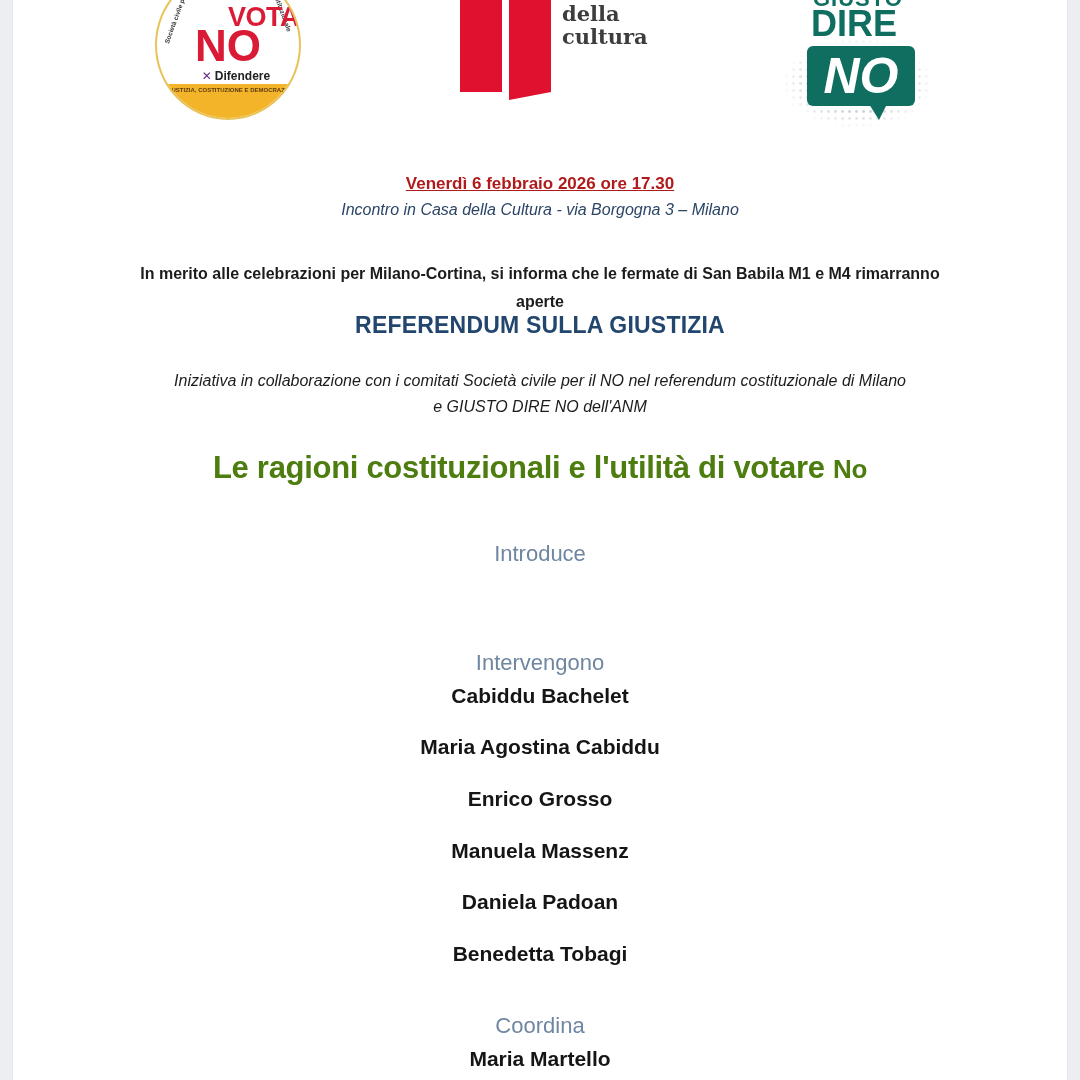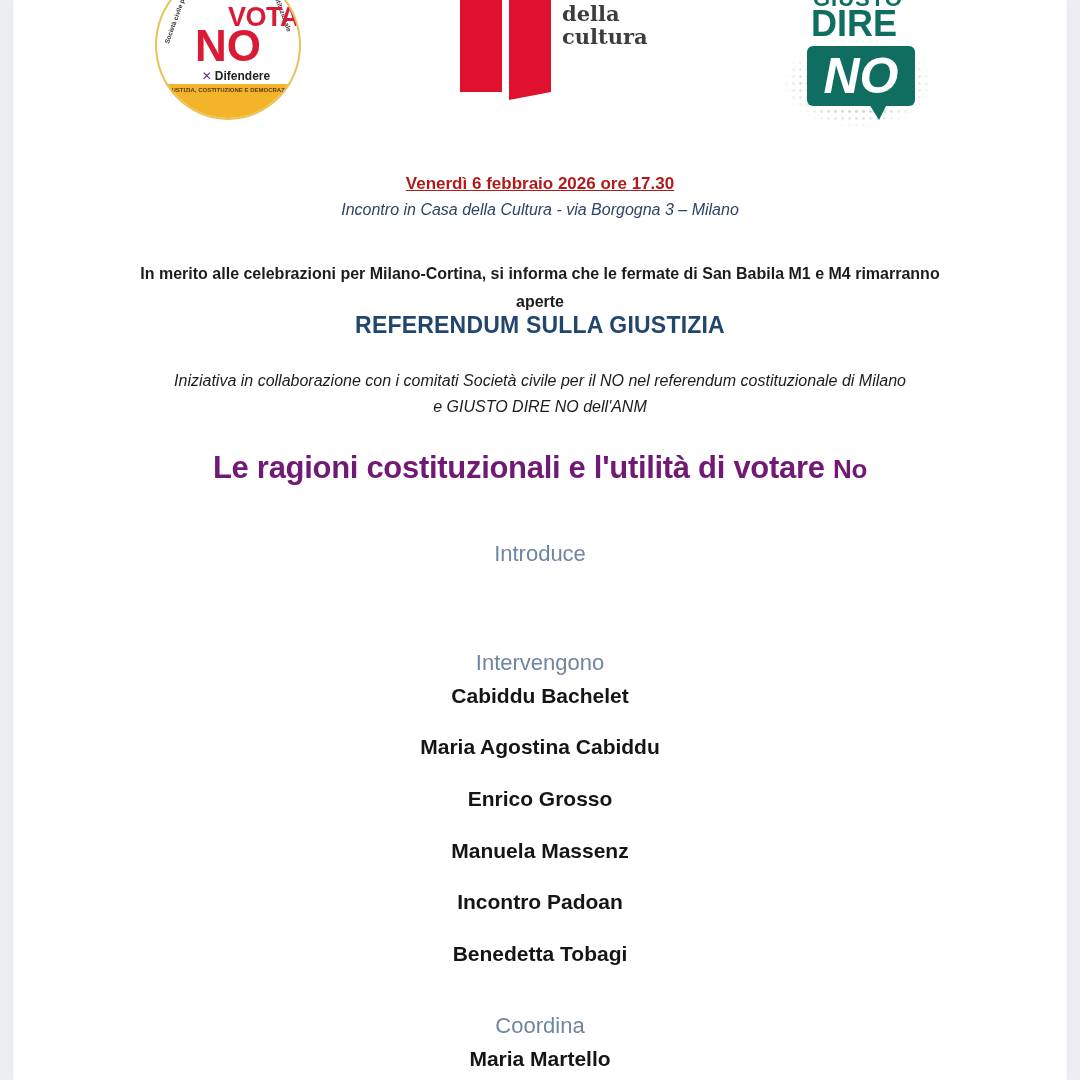--- a/index.html
+++ b/index.html
@@ -105,21 +105,21 @@
   
   .center { position: absolute; left: 0; width: 100%; text-align: center; }
   .date {
     top: 174px; font-family: "Liberation Sans", sans-serif;
     font-size: 17px; font-weight: bold; color: #b11a1a; text-decoration: underline;
   }
   .venue { top: 201px; font-size: 16px; font-style: italic; color: #2c4566; }
   .notice { top: 240px; font-size: 16px; font-weight: bold; color: #1c1c1c; line-height: 28px; padding: 0 120px; box-sizing: border-box; margin-top: 20px; }
   .ref-title { top: 312px; font-size: 23px; font-weight: bold; color: #23466f; letter-spacing: 0.2px; }
   .initiative { top: 368px; font-size: 16px; font-style: italic; color: #1c1c1c; line-height: 26px; padding: 0 160px; box-sizing: border-box; }
-  .headline { top: 450px; font-size: 31px; font-weight: bold; color: #701a75; letter-spacing: -0.3px; }
+  .headline { top: 450px; font-size: 31px; font-weight: bold; color: #4d7c0f; letter-spacing: -0.3px; }
   .headline .no-small { font-size: 26px; }
   .role { font-size: 22px; color: #6f86a0; }
   .person { font-size: 21px; font-weight: bold; color: #151515; }
 </style>
 </head>
 <body>
 
 <div class="page">
 
   <div class="logos">
@@ -158,18 +158,18 @@
   <div class="center initiative">Iniziativa in collaborazione con i comitati Società civile per il NO nel referendum costituzionale di Milano e GIUSTO DIRE NO dell'ANM</div>
   <div class="center headline"><span>Le ragioni costituzionali e l'utilità di votare </span><span class="no-small">No</span></div>
 
   <div class="center role" style="top:541px">Introduce</div>
 
   <div class="center role" style="top:650px">Intervengono</div>
   <div class="center person" style="top:684px">Cabiddu Bachelet</div>
   <div class="center person" style="top:735px">Maria Agostina Cabiddu</div>
   <div class="center person" style="top:787px">Enrico Grosso</div>
   <div class="center person" style="top:839px">Manuela Massenz</div>
-  <div class="center person" style="top:890px">Incontro Padoan</div>
+  <div class="center person" style="top:890px">Daniela Padoan</div>
   <div class="center person" style="top:942px">Benedetta Tobagi</div>
 
   <div class="center role" style="top:1013px">Coordina</div>
   <div class="center person" style="top:1047px">Maria Martello</div>
 </div>
 
 </body></html>

